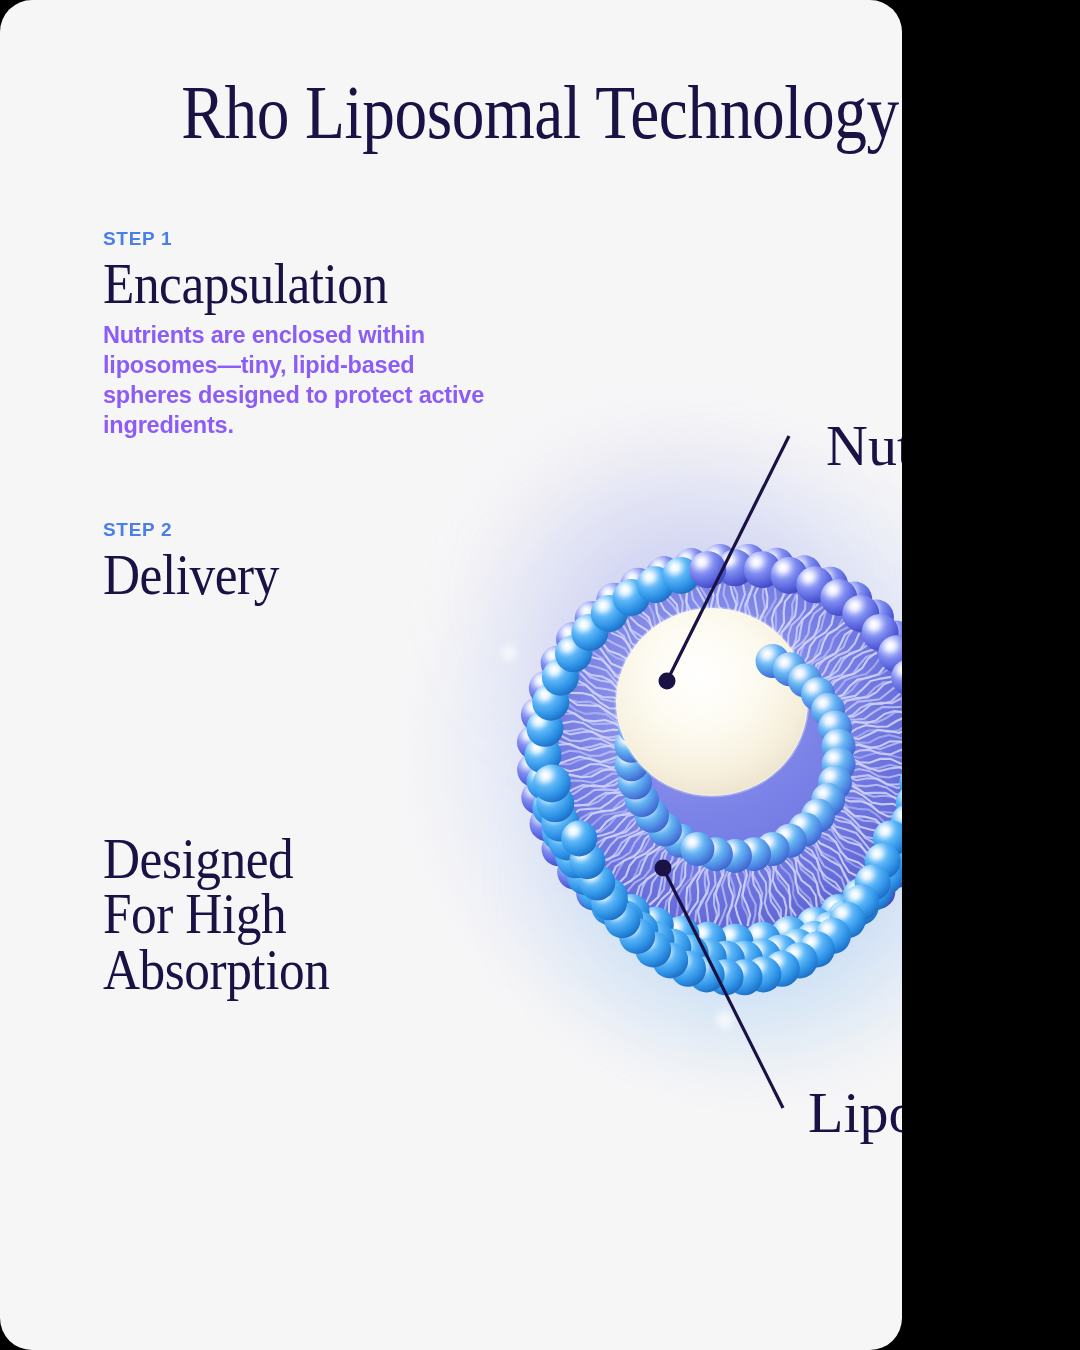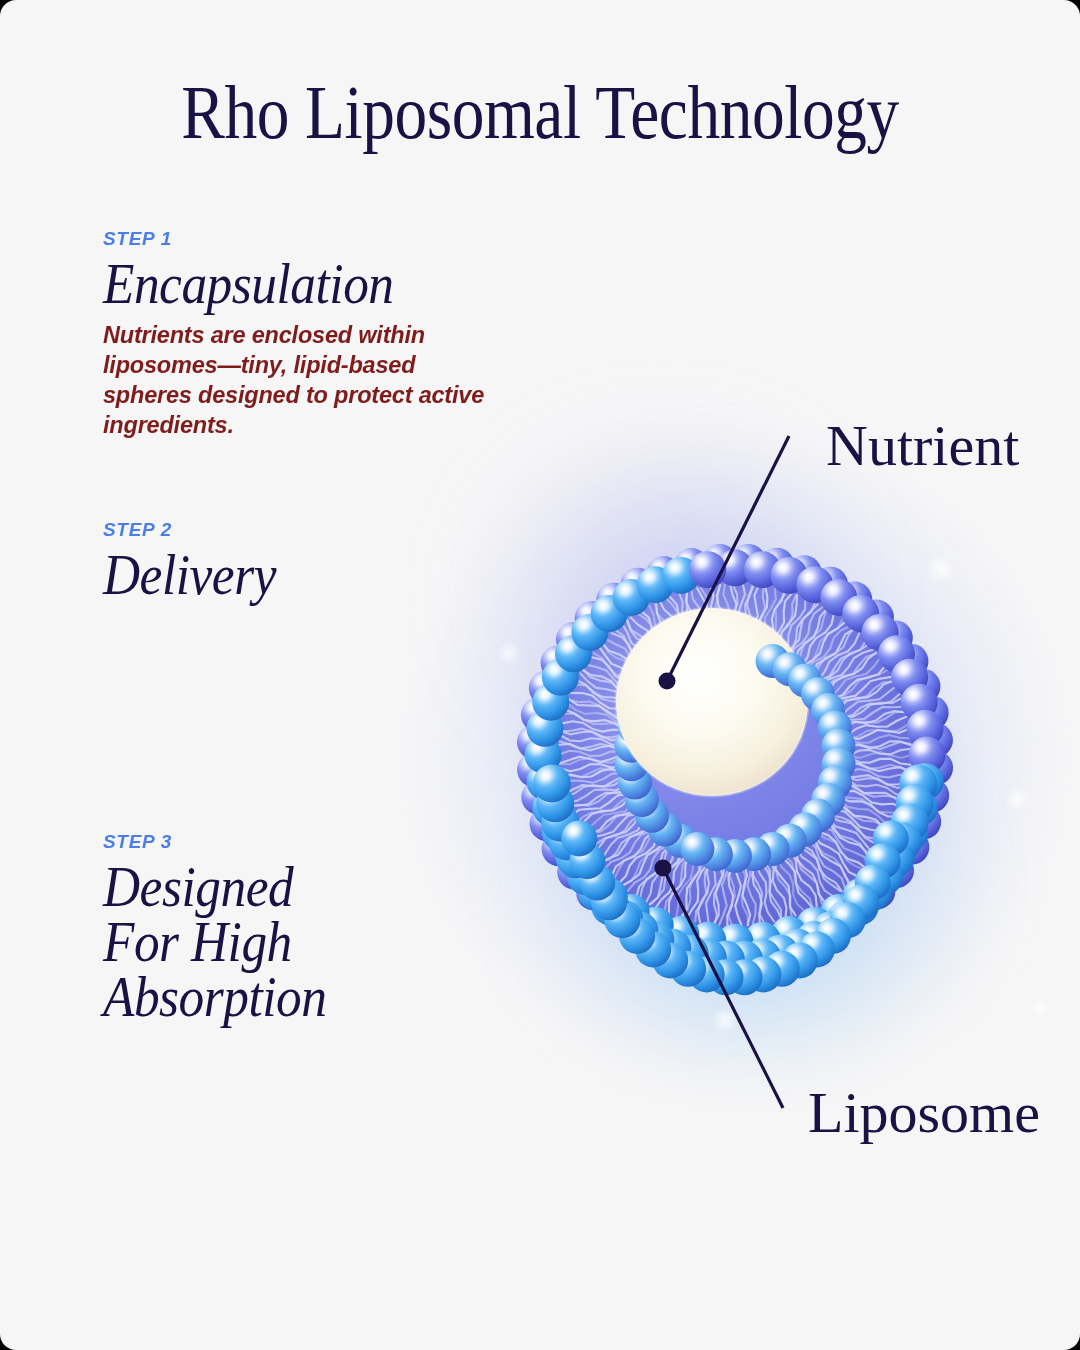--- a/index.html
+++ b/index.html
@@ -1,20 +1,20 @@
 <!DOCTYPE html>
 <html><head>
 <meta charset="utf-8">
 <style>
   html,body{margin:0;padding:0;background:#000;}
   body{width:1080px;height:1350px;overflow:hidden;
        font-family:"Liberation Sans",sans-serif;}
 
-  #card{position:relative;width:1080px;height:1350px;
-        background:#f7f6f7;border-radius:16px;overflow:hidden;}
+  #card{position:relative;width:902px;height:1350px;
+        background:#f7f6f7;border-radius:32px;overflow:hidden;}
 
   
   .glow{position:absolute;border-radius:50%;pointer-events:none;}
   #glow-main{left:425px;top:455px;width:620px;height:600px;
              background:radial-gradient(circle at 50% 50%,
                rgba(150,158,235,0.55) 0%,
                rgba(165,182,240,0.42) 34%,
                rgba(196,212,248,0.26) 56%,
                rgba(222,232,250,0.10) 74%,
                rgba(247,246,247,0) 88%);
@@ -37,28 +37,28 @@
 
   
   #title{position:absolute;left:0;top:74px;width:1080px;text-align:center;
          font-family:"Liberation Serif",serif;
          font-size:76px;line-height:1;color:#1a1145;
          letter-spacing:-0.5px;transform:scaleX(0.86);
          transform-origin:50% 50%;white-space:nowrap;}
 
   
   #steps{position:absolute;left:103px;top:228px;width:410px;}
-  .step{margin-bottom:0;font-style:italic;}
+  .step{margin-bottom:0;}
   .step-label{font-size:19px;font-weight:bold;color:#4a7fe8;
               letter-spacing:0.7px;line-height:1.2;margin-bottom:5px;}
   .step-title{font-family:"Liberation Serif",serif;color:#1a1145;
               font-size:57px;line-height:0.97;letter-spacing:-0.5px;
               transform:scaleX(0.9);transform-origin:0 50%;
               margin-bottom:10px;white-space:pre-line;}
-  .step-body{font-size:23.5px;line-height:1.27;color:#7f1d1d;
+  .step-body{font-size:23.5px;line-height:1.27;color:#8b5cf6;
              font-weight:bold;letter-spacing:-0.2px;white-space:pre-line;}
   #step-1{position:absolute;left:0;top:0;width:400px;}
   #step-2{position:absolute;left:0;top:291px;width:370px;}
   #step-3{position:absolute;left:0;top:603px;width:405px;}
 
   
   .callout{position:absolute;font-family:"Liberation Serif",serif;
            color:#1a1145;font-size:58px;line-height:1;white-space:nowrap;}
   #label-nutrient{left:826px;top:417px;}
   #label-liposome{left:808px;top:1084px;}
@@ -720,21 +720,20 @@
       <div class="step-title">Encapsulation</div>
       <div class="step-body">Nutrients are enclosed within liposomes—tiny, lipid-based spheres designed to protect active ingredients.</div>
     </div>
 
     <div class="step" id="step-2">
       <div class="step-label">STEP 2</div>
       <div class="step-title">Delivery</div>
     </div>
 
     <div class="step" id="step-3">
-      <div class="step-label">STEP 3</div>
       <div class="step-title">Designed
 For High
 Absorption</div>
     </div>
 
   </div>
 
   <div class="callout" id="label-nutrient">Nutrient</div>
   <div class="callout" id="label-liposome">Liposome</div>
 

